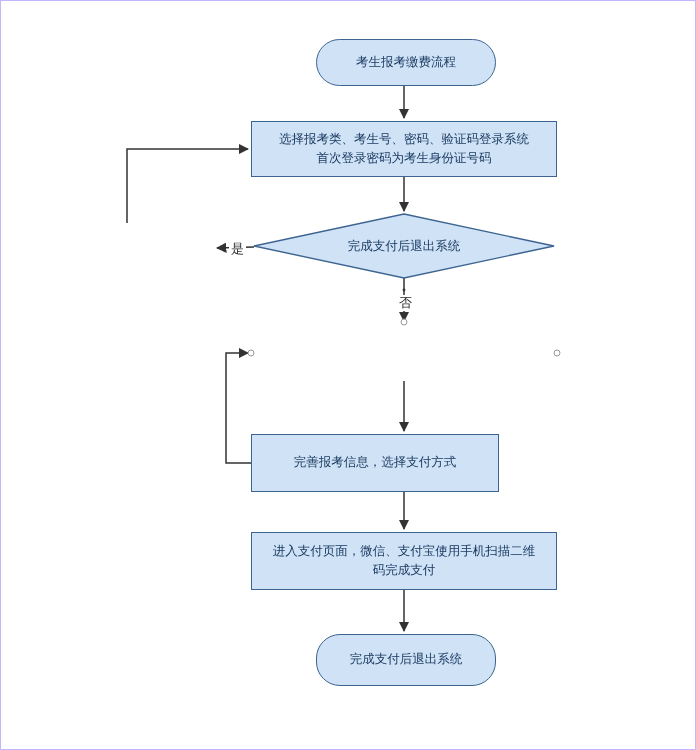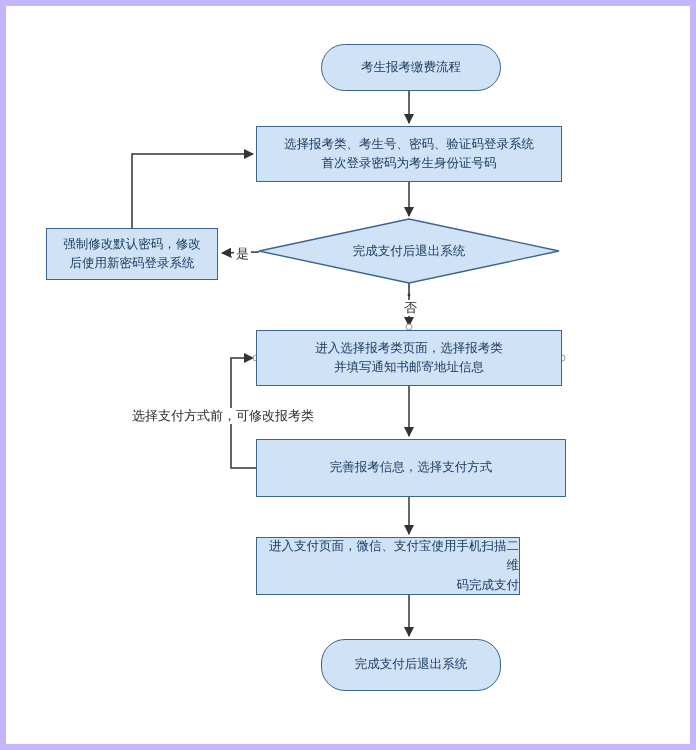--- a/index.html
+++ b/index.html
@@ -1,19 +1,19 @@
 <!DOCTYPE html>
 <html style="--node-fill: #cfe2f6; --node-border: #3d6491; --text: #17375e; --connector: #333333;"><head>
 <meta charset="utf-8">
 <style>
   * { margin:0; padding:0; box-sizing:border-box; }
   html,body { background:#ffffff; font-family:"Liberation Sans", sans-serif; }
   .canvas {
     position:relative; width:696px; height:750px;
-    background:#fff; border:6px solid #c4b5fd; overflow:hidden;
+    background:#fff; border:1px solid #c4b5fd; overflow:hidden;
   }
   svg.connectors { position:absolute; left:0; top:0; }
   .edge { stroke:var(--connector,#333333); stroke-width:1.5; fill:none; }
   .node {
     position:absolute; display:flex; align-items:center; justify-content:center;
     text-align:center; background:var(--node-fill,#cfe2f6);
     border:1.4px solid var(--node-border,#3d6491);
     color:var(--text,#17375e); font-size:12.5px; line-height:1.55;
     white-space:pre-line;
   }
@@ -26,22 +26,22 @@
   .edge-label {
     position:absolute; background:#ffffff; color:#2b2b2b;
     font-size:13px; line-height:1.2; padding:0 2px; white-space:nowrap;
   }
   
   #n-start    { left:315px; top:38px;  width:180px; height:47px; }
   #n-login    { left:250px; top:120px; width:306px; height:56px; }
   #n-decision { left:283px; top:231px; width:240px; height:28px; }
   #n-force    { left:40px;  top:222px; width:172px; height:52px; }
   #n-select   { left:250px; top:324px; width:306px; height:56px; }
-  #n-complete { left:250px; top:433px; width:310px; height:58px; }
-  #n-pay      { left:250px; top:531px; width:264px; height:58px;text-align:right; }
+  #n-complete { left:250px; top:433px; width:248px; height:58px; }
+  #n-pay      { left:250px; top:531px; width:306px; height:58px; }
   #n-end      { left:315px; top:633px; width:180px; height:52px; }
   
   #lbl-yes  { left:228px; top:240px; }
   #lbl-no   { left:396px; top:294px; }
   #lbl-note { left:124px; top:402px; }
 </style>
 </head>
 <body>
 
 <div class="canvas">
@@ -78,40 +78,31 @@
 
   <div class="node" id="n-login">
     <span>选择报考类、考生号、密码、验证码登录系统
 首次登录密码为考生身份证号码</span>
   </div>
 
   <div class="decision-label" id="n-decision">
     <span>完成支付后退出系统</span>
   </div>
 
-  <div class="node" id="n-force">
-    <span>强制修改默认密码，修改
-后使用新密码登录系统</span>
-  </div>
 
-  <div class="node" id="n-select">
-    <span>进入选择报考类页面，选择报考类
-并填写通知书邮寄地址信息</span>
-  </div>
 
   <div class="node" id="n-complete">
     <span>完善报考信息，选择支付方式</span>
   </div>
 
   <div class="node" id="n-pay">
     <span>进入支付页面，微信、支付宝使用手机扫描二维
 码完成支付</span>
   </div>
 
   <div class="node terminator" id="n-end">
     <span>完成支付后退出系统</span>
   </div>
 
   <div class="edge-label" id="lbl-yes">是</div>
   <div class="edge-label" id="lbl-no">否</div>
-  <div class="edge-label" id="lbl-note">选择支付方式前，可修改报考类</div>
 
 </div>
 
 </body></html>

